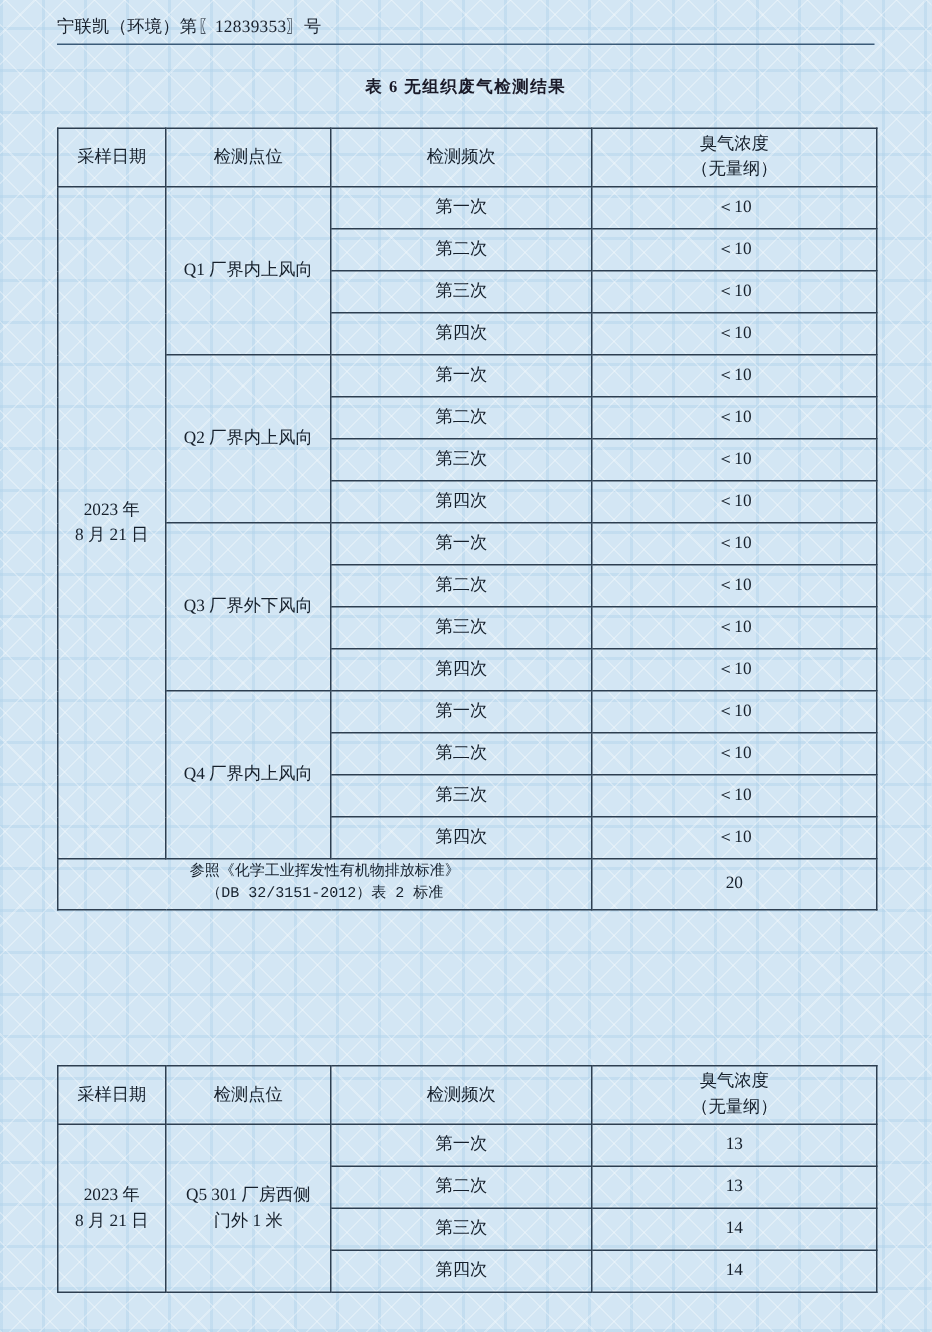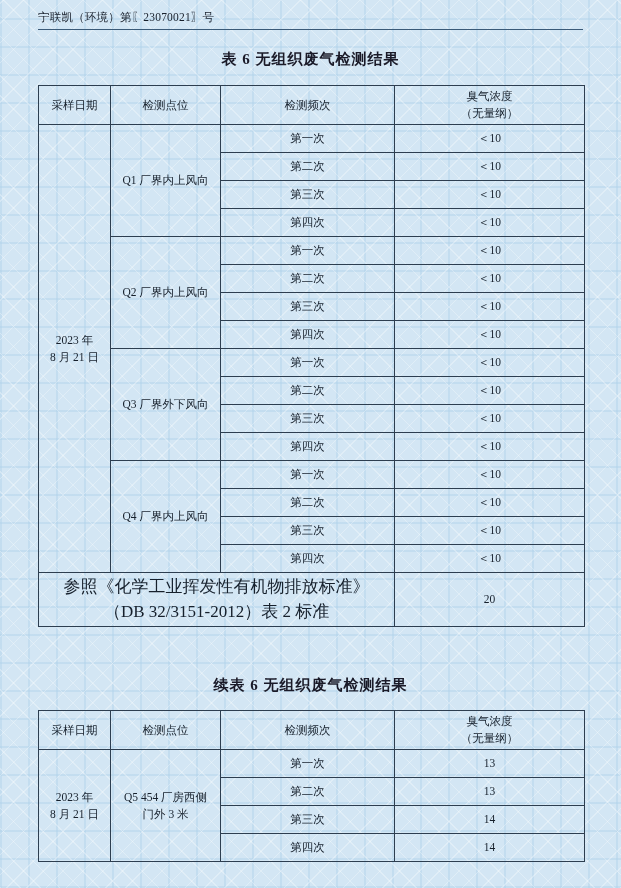--- a/index.html
+++ b/index.html
@@ -51,21 +51,21 @@
   }
   .header-rule {
     position: absolute;
     left: 0;
     right: 0;
     top: 19px;
     border-bottom: 1px solid #3a5a78;
   }
   .table-title {
     text-align: center;
-    font-size: 15px;
+    font-size: 11px;
     font-weight: bold;
     letter-spacing: 1px;
     margin: 0;
   }
   .title1 {
     position: absolute;
     top: 50px;
     left: 0;
     width: 621px;
   }
@@ -108,35 +108,36 @@
   .col-date { width: 72px; }
   .col-point { width: 110px; }
   .col-freq  { width: 174px; }
   .col-val   { width: 190px; }
   .row-h { height: 28px; }
   .two-line { line-height: 1.35; }
   .note-cell {
     text-align: center;
     line-height: 1.5;
     padding: 4px 6px;
-    font-size: 17px;
+    font-size: 10px;
+    font-family: Liberation Mono, monospace;
   }
   .vert-date {
     line-height: 1.6;
   }
 </style>
 </head>
 <body>
 
 <div class="bg-pattern"></div>
 
 <div class="page">
 
   <div class="header">
-    <div class="header-text">宁联凯（环境）第〖23070021〗号</div>
+    <div class="header-text">宁联凯（环境）第〖12839353〗号</div>
     <div class="header-rule"></div>
   </div>
 
   <div class="table-title title1">表 6  无组织废气检测结果</div>
 
   <table class="doc tbl1">
     <colgroup>
       <col class="col-date">
         <col class="col-point">
         <col class="col-freq">
@@ -232,21 +233,20 @@
       <tr>
         <td colspan="3" class="note-cell">
           <div>参照《化学工业挥发性有机物排放标准》</div>
           <div>（DB 32/3151-2012）表 2 标准</div>
         </td>
         <td>20</td>
       </tr>
     </tbody>
   </table>
 
-  <div class="table-title title2">续表 6  无组织废气检测结果</div>
 
   <table class="doc tbl2">
     <colgroup>
       <col class="col-date">
         <col class="col-point">
         <col class="col-freq">
         <col class="col-val">
     </colgroup>
     <tbody>
       <tr class="hdr">
@@ -257,22 +257,22 @@
           <div>臭气浓度</div>
           <div>（无量纲）</div>
         </td>
       </tr>
       <tr class="row-h">
         <td rowspan="4" class="vert-date">
           <div>2023 年</div>
           <div>8 月 21 日</div>
         </td>
         <td rowspan="4" class="two-line">
-          <div>Q5 454 厂房西侧</div>
-          <div>门外 3 米</div>
+          <div>Q5 301 厂房西侧</div>
+          <div>门外 1 米</div>
         </td>
         <td>第一次</td>
         <td>13</td>
       </tr>
       <tr class="row-h">
         <td>第二次</td>
         <td>13</td>
       </tr>
       <tr class="row-h">
         <td>第三次</td>

